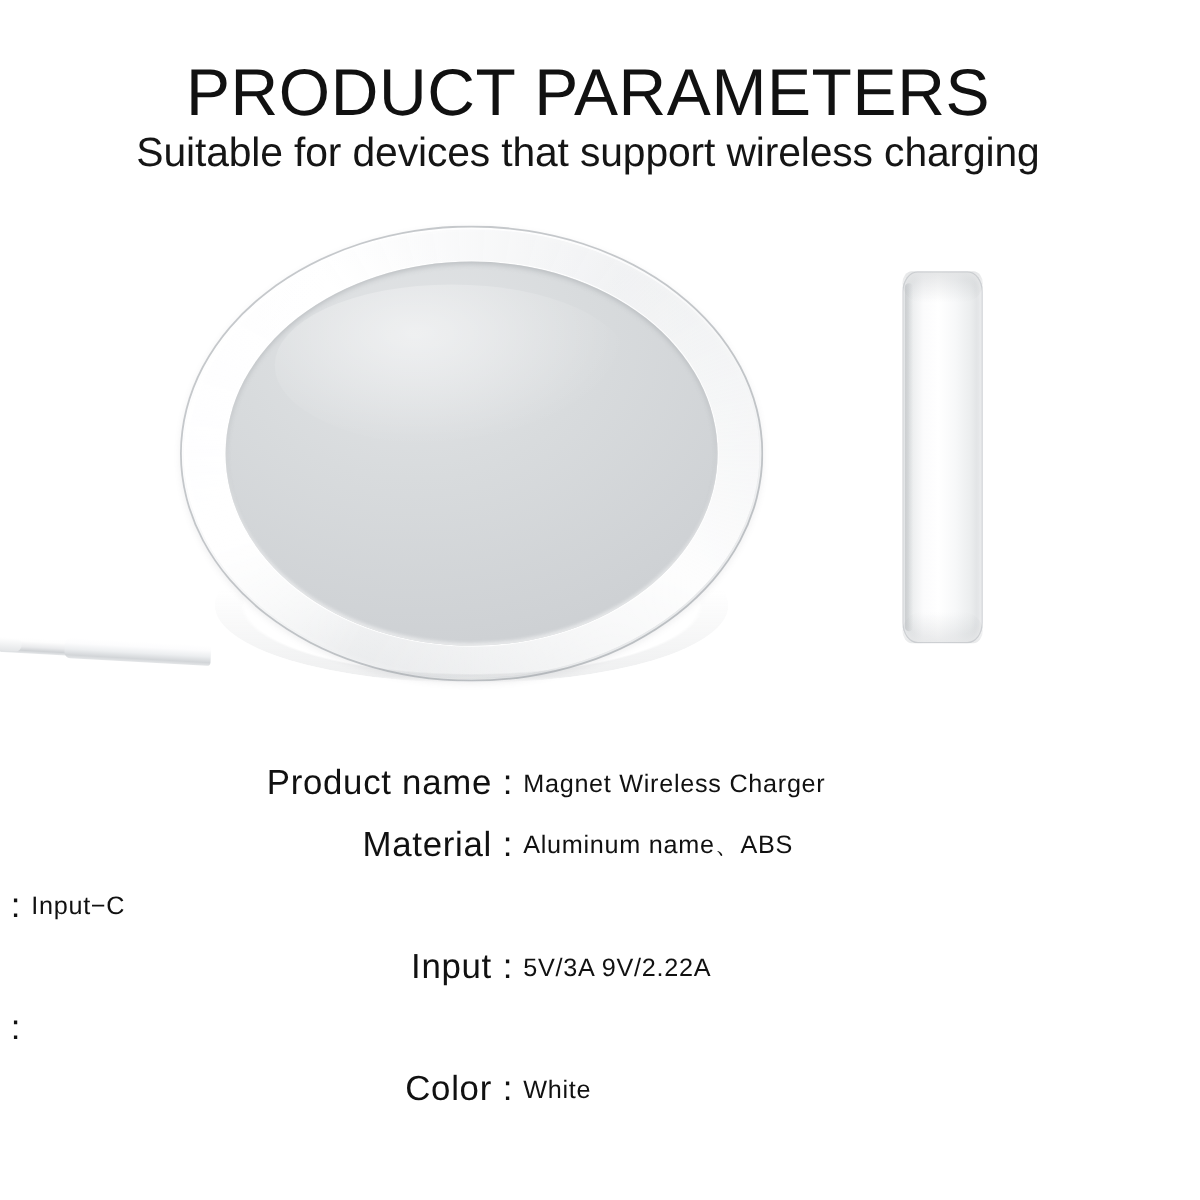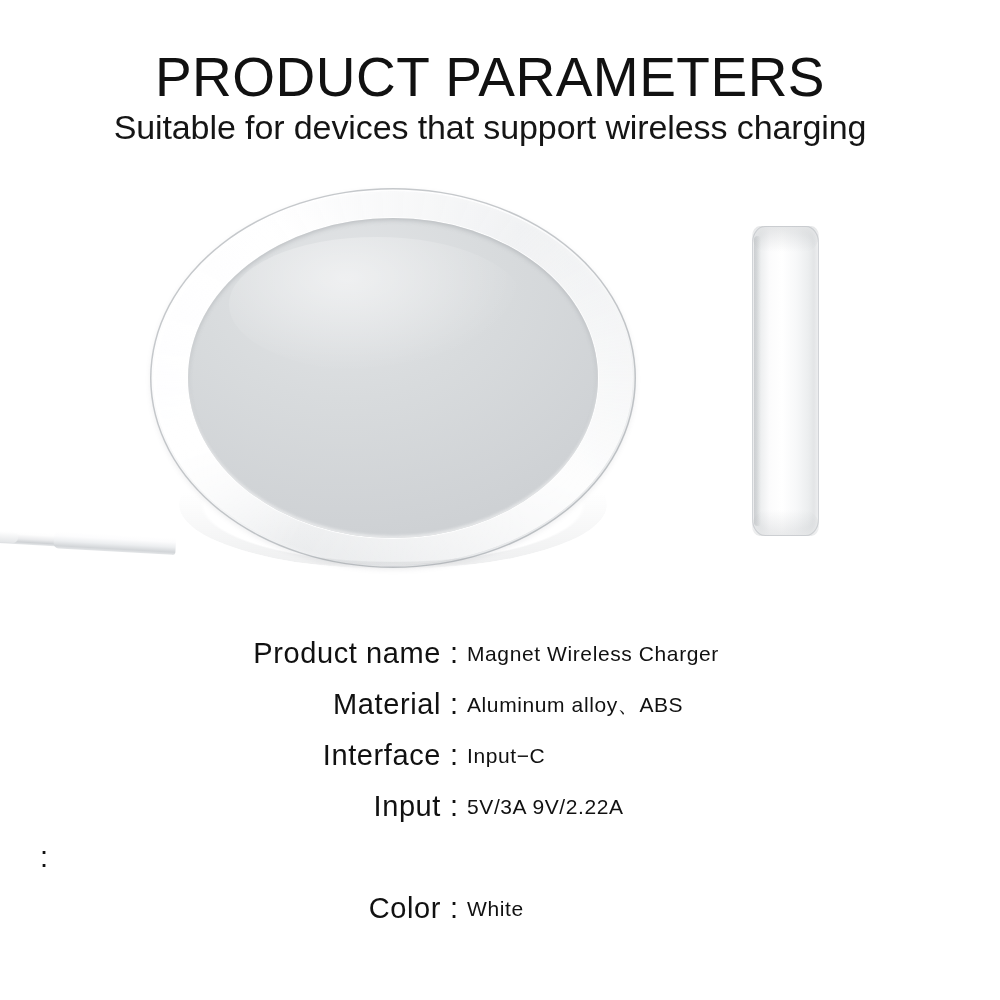--- a/index.html
+++ b/index.html
@@ -230,21 +230,20 @@
   .spec-table {
     position: absolute;
     left: 0;
     top: 628px;
     width: 1000px;
   }
   .spec-row {
     display: flex;
     align-items: flex-end;
     height: 51px;
-    padding-left: 31px;
   }
   .spec-label {
     width: 410px;
     text-align: right;
     font-size: 29px;
     line-height: 51px;
     letter-spacing: 0.6px;
     color: #111111;
     white-space: nowrap;
   }
@@ -305,25 +304,24 @@
 
     <div class="spec-row">
       <div class="spec-label">Product name</div>
       <div class="spec-colon">:</div>
       <div class="spec-value">Magnet Wireless Charger</div>
     </div>
 
     <div class="spec-row">
       <div class="spec-label">Material</div>
       <div class="spec-colon">:</div>
-      <div class="spec-value">Aluminum alloy、ABS</div>
-    </div>
-
-    <div class="spec-row">
-      <div class="spec-label">Interface</div>
+      <div class="spec-value">Aluminum name、ABS</div>
+    </div>
+
+    <div class="spec-row">
       <div class="spec-colon">:</div>
       <div class="spec-value">Input−C</div>
     </div>
 
     <div class="spec-row">
       <div class="spec-label">Input</div>
       <div class="spec-colon">:</div>
       <div class="spec-value">5V/3A 9V/2.22A</div>
     </div>
 

